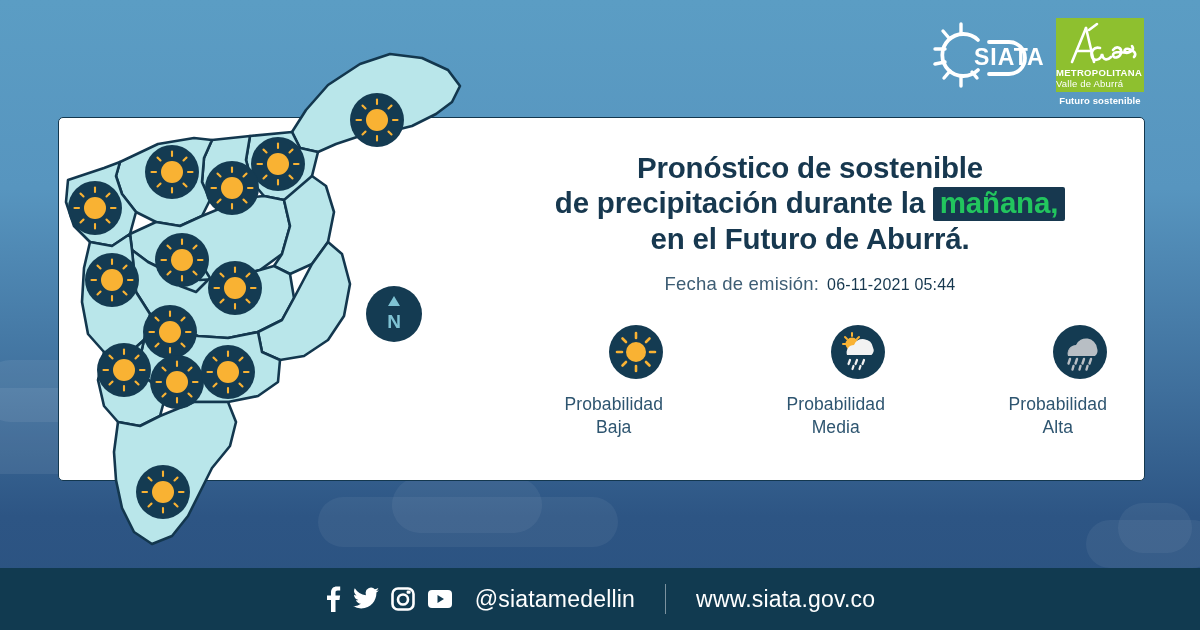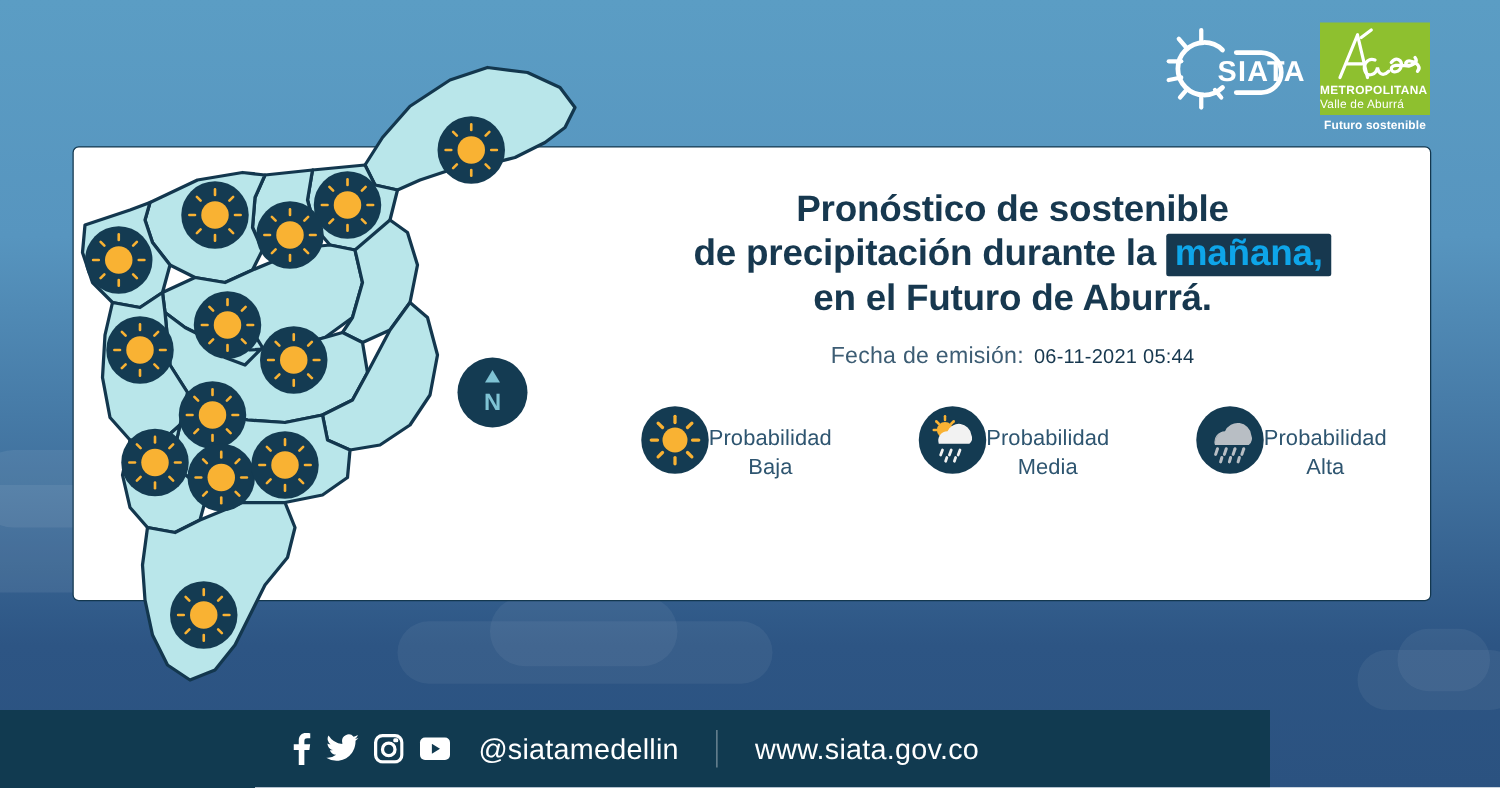--- a/index.html
+++ b/index.html
@@ -15,21 +15,21 @@
     font-family: "Liberation Sans", sans-serif;
     background: linear-gradient(180deg, #5b9dc4 0%, #5795bf 30%, #3f6f9c 62%, #2d5584 82%, #2b5280 100%);
   }
 
   
   .bgcloud { position: absolute; background: rgba(255,255,255,0.07); border-radius: 999px; pointer-events: none; }
   .bgcloud.dark { background: rgba(255,255,255,0.055); }
 
   
   #footer-bar {
-    position: absolute; left: 0; bottom: 0; width: 1016px; height: 62px;
+    position: absolute; left: 0; bottom: 0; width: 1200px; height: 62px;
     background: #113a50;
     display: flex; align-items: center; justify-content: center; gap: 0;
   }
   #footer-inner { display: flex; align-items: center; gap: 22px; }
   .social-row { display: flex; align-items: center; gap: 12px; }
   .social-row svg { display: block; }
   #footer-handle {
     color: #ffffff; font-size: 23px; letter-spacing: .2px; font-weight: 400;
   }
   #footer-div { width: 1px; height: 30px; background: rgba(255,255,255,0.45); margin: 0 8px; }
@@ -66,29 +66,29 @@
   .sun-ray { stroke: #f9b233; stroke-width: 2.1; stroke-linecap: round; }
 
   #compass { position: absolute; left: 306px; top: 246px; width: 56px; height: 56px; }
 
   
   #content { position: absolute; left: 500px; top: 150px; width: 620px; text-align: center; }
   #title {
     color: #17384f; font-size: 29.5px; font-weight: bold; line-height: 35px; letter-spacing: -0.2px;
   }
   #title .hl {
-    background: #17384f; color: #0ea5e9; border-radius: 2px;
+    background: #17384f; color: #22c55e; border-radius: 2px;
     padding: 1px 7px 3px 7px; display: inline-block; line-height: 30px; text-align: right;
   }
   #date-row { margin-top: 17px; display: flex; align-items: baseline; justify-content: center; gap: 8px; }
   #date-label { color: #3d5d74; font-size: 18.5px; font-weight: 400; letter-spacing: .2px; }
   #date-value { color: #17384f; font-size: 16px; font-weight: 400; letter-spacing: .2px; }
 
   #legend { margin-top: 30px; display: flex; justify-content: center; gap: 72px; }
-  .legend-item { width: 150px; display: flex; flex-direction: row; align-items: flex-start; }
+  .legend-item { width: 150px; display: flex; flex-direction: column; align-items: flex-end; }
   .legend-icon { width: 54px; height: 54px; border-radius: 50%; background: #143b52; position: relative; }
   .legend-label {
     margin-top: 14px; color: #2e5570; font-size: 17.5px; line-height: 23px; text-align: center; letter-spacing: .1px;
   }
 </style>
 </head>
 <body>
 
 <div id="stage">
 

